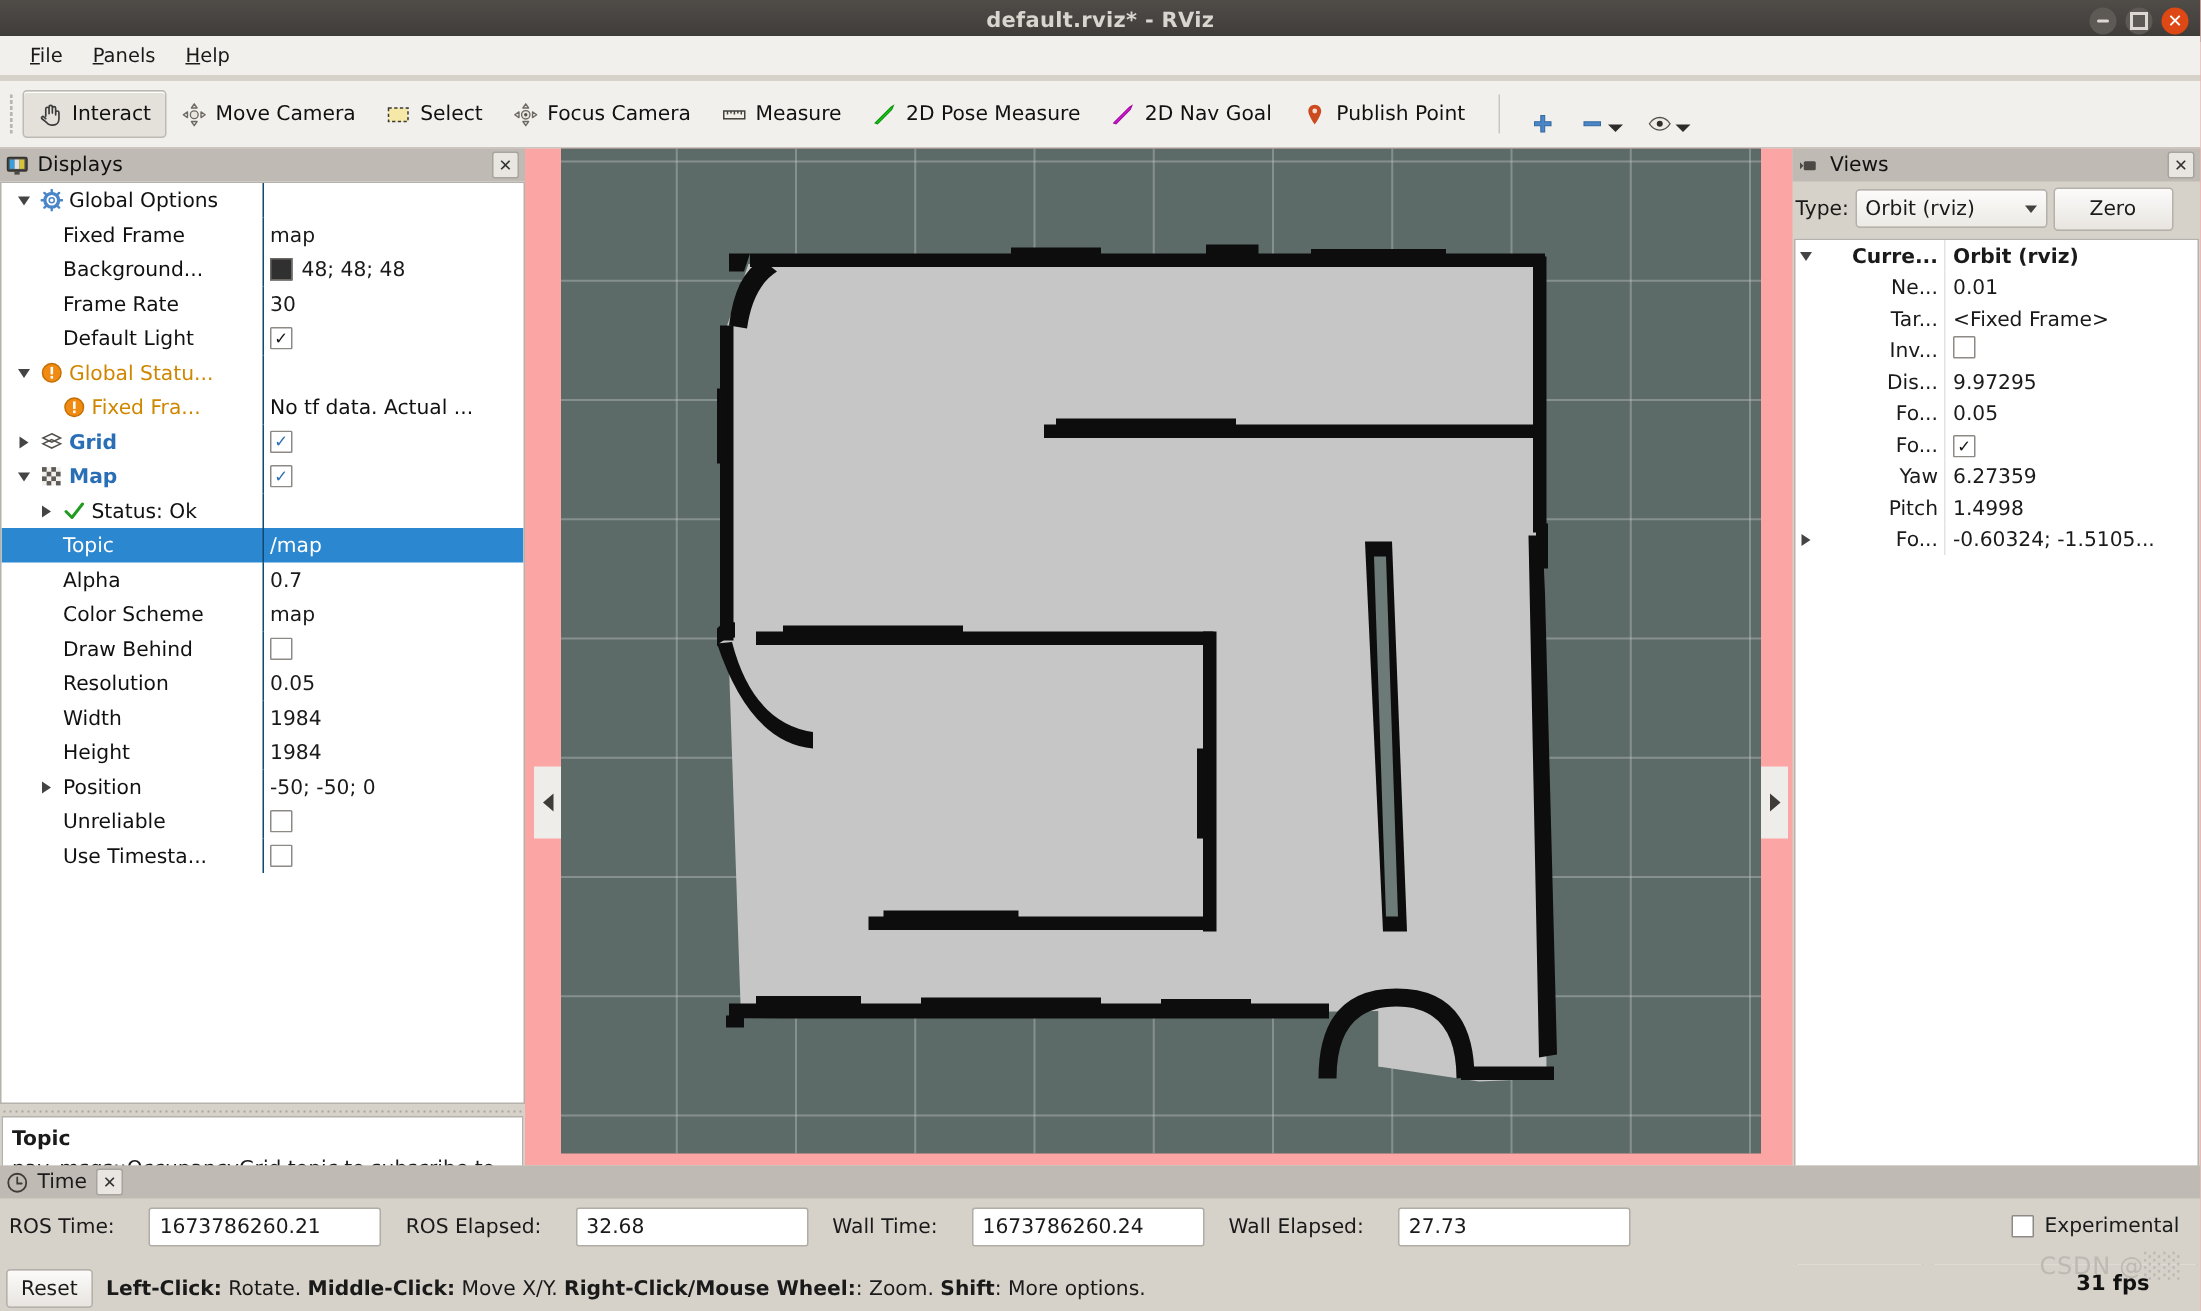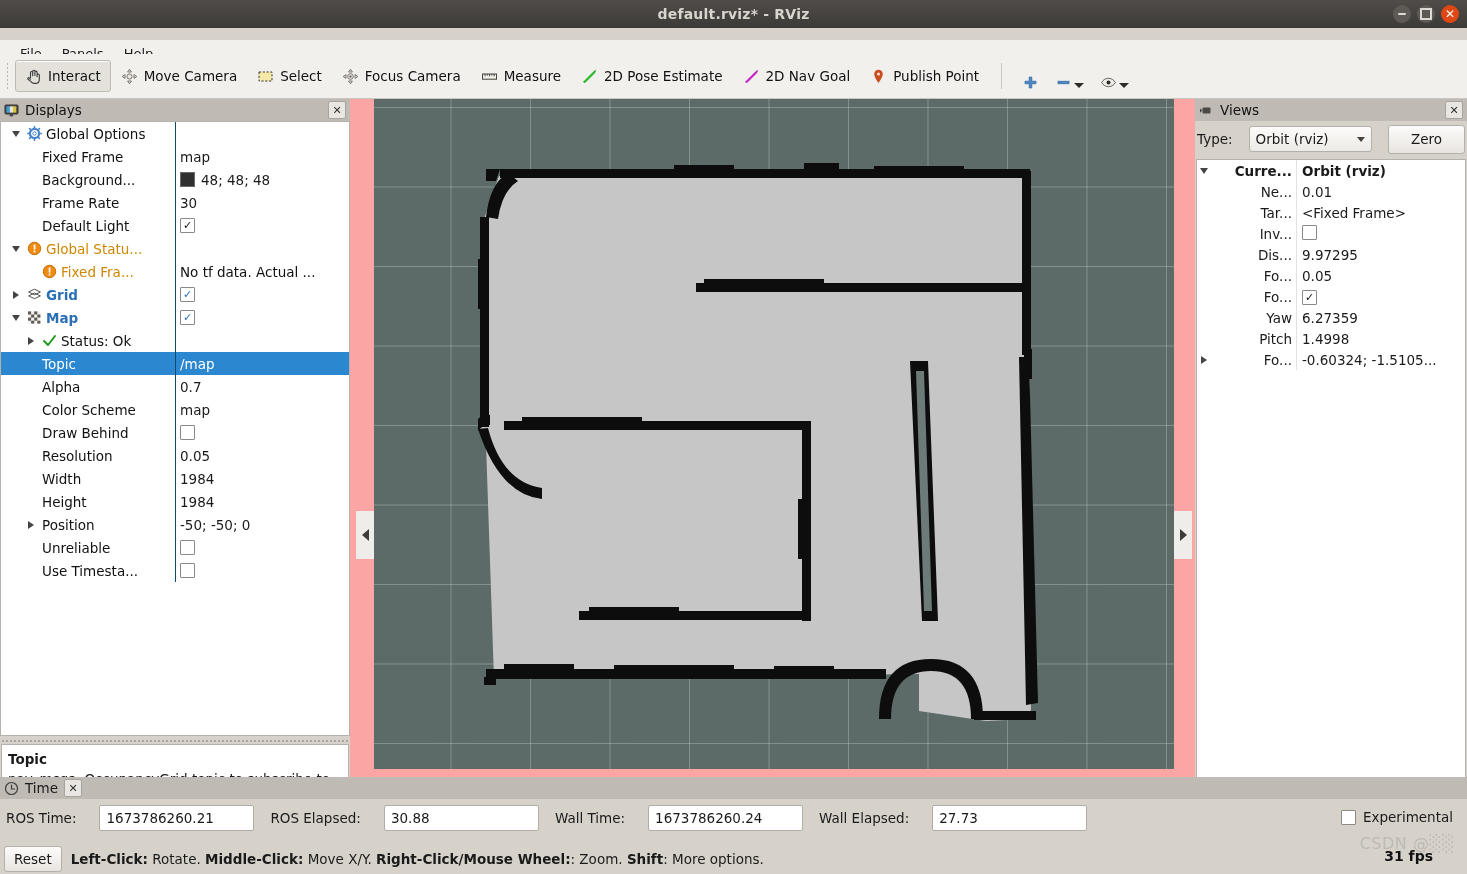--- a/index.html
+++ b/index.html
@@ -25,21 +25,21 @@
         font-size:11px;line-height:1;color:#e8e4de;}
   .wbtn.min,.wbtn.max{background:#5d5a56;}
   .wbtn.close{background:#dd4814;}
   .wbtn span{display:block;}
   .wbtn .gl-min{width:8px;height:2px;background:#ddd8d2;border-radius:1px;}
   .wbtn .gl-max{width:8px;height:8px;border:2px solid #ddd8d2;}
   .wbtn .gl-x{font-size:12px;font-weight:bold;color:#fff;margin-top:-1px;}
 
   
   .menubar{
-    position:absolute;left:0;top:40px;width:1467px;height:26px;
+    position:absolute;left:0;top:24px;width:1467px;height:26px;
     background:#f2f0ed;display:flex;align-items:center;padding-left:10px;box-sizing:border-box;
   }
   .menuitem{padding:2px 10px;font-size:13px;color:#1a1a1a;}
   .menuitem u{text-decoration:underline;}
 
   
   .toolbar{
     position:absolute;left:0;top:54px;width:1467px;height:45px;
     background:#f2f0ed;border-bottom:1px solid #c9c5bf;
     display:flex;align-items:center;padding-left:4px;box-sizing:border-box;
@@ -123,21 +123,21 @@
     background-size:79.5px 79.5px;background-position:-3px 8px;}
   .collapse-arrow{position:absolute;width:18px;height:48px;background:#efedea;
     display:flex;align-items:center;justify-content:center;}
   #collapse-left{left:356px;top:412px;}
   #collapse-right{left:1174px;top:412px;}
   .ca-l{width:0;height:0;border-top:6px solid transparent;border-bottom:6px solid transparent;border-right:7px solid #3e3b38;}
   .ca-r{width:0;height:0;border-top:6px solid transparent;border-bottom:6px solid transparent;border-left:7px solid #3e3b38;}
 
   
   #views-panel{left:1195px;top:0;width:272px;height:678px;}
-  .views-typerow{position:absolute;left:2px;top:26px;width:268px;height:28px;display:flex;align-items:center;gap:16px;}
+  .views-typerow{position:absolute;left:2px;top:26px;width:268px;height:28px;display:flex;align-items:center;gap:4px;}
   .views-typerow .lab{font-size:13.5px;}
   .combo{
     width:128px;height:26px;border:1px solid #b4b0aa;border-radius:3px;
     background:linear-gradient(to bottom,#fcfbfa,#eceae5);
     display:flex;align-items:center;padding:0 6px;box-sizing:border-box;font-size:13.5px;
   }
   .combo .cval{flex:1;overflow:hidden;white-space:nowrap;}
   .combo .cdn{width:0;height:0;border-left:4.5px solid transparent;border-right:4.5px solid transparent;
               border-top:5px solid #44413e;}
   .zerobtn{width:78px;height:27px;border:1px solid #b4b0aa;border-radius:3px;
@@ -250,21 +250,21 @@
       </span>
       <span>Measure</span>
     </div>
 
     <div class="tbtn">
       <span class="ticon">
         <svg width="17" height="17" viewBox="0 0 17 17">
           <path d="M2.5 14 L13 3.5 L14.5 2.5 L13.5 5 L4 14.5 Z" fill="#1fdd1f" stroke="#0b930b" stroke-width=".8"></path>
         </svg>
       </span>
-      <span>2D Pose Estimate</span>
+      <span>2D Pose Measure</span>
     </div>
 
     <div class="tbtn">
       <span class="ticon">
         <svg width="17" height="17" viewBox="0 0 17 17">
           <path d="M2.5 14 L13 3.5 L14.5 2.5 L13.5 5 L4 14.5 Z" fill="#e719e7" stroke="#a10ba1" stroke-width=".8"></path>
         </svg>
       </span>
       <span>2D Nav Goal</span>
     </div>
@@ -771,21 +771,21 @@
           <path d="M7.5 4v4h3" fill="none" stroke="#3f3d3a" stroke-width="1.2" stroke-linecap="round"></path>
         </svg>
       </span>
       <span class="ptext">Time</span>
       <span class="panel-close">✕</span>
     </div>
     <div class="time-fields" id="time-fields">
         <span class="tf-label">ROS Time:</span>
         <div class="tf-input" style="width: 155px;">1673786260.21</div>
         <span class="tf-label">ROS Elapsed:</span>
-        <div class="tf-input" style="width: 155px;">30.88</div>
+        <div class="tf-input" style="width: 155px;">32.68</div>
         <span class="tf-label">Wall Time:</span>
         <div class="tf-input" style="width: 155px;">1673786260.24</div>
         <span class="tf-label">Wall Elapsed:</span>
         <div class="tf-input" style="width: 155px;">27.73</div>
       </div>
     <div class="exp">
       <span class="cbx"></span>
       <span>Experimental</span>
     </div>
   </div>

